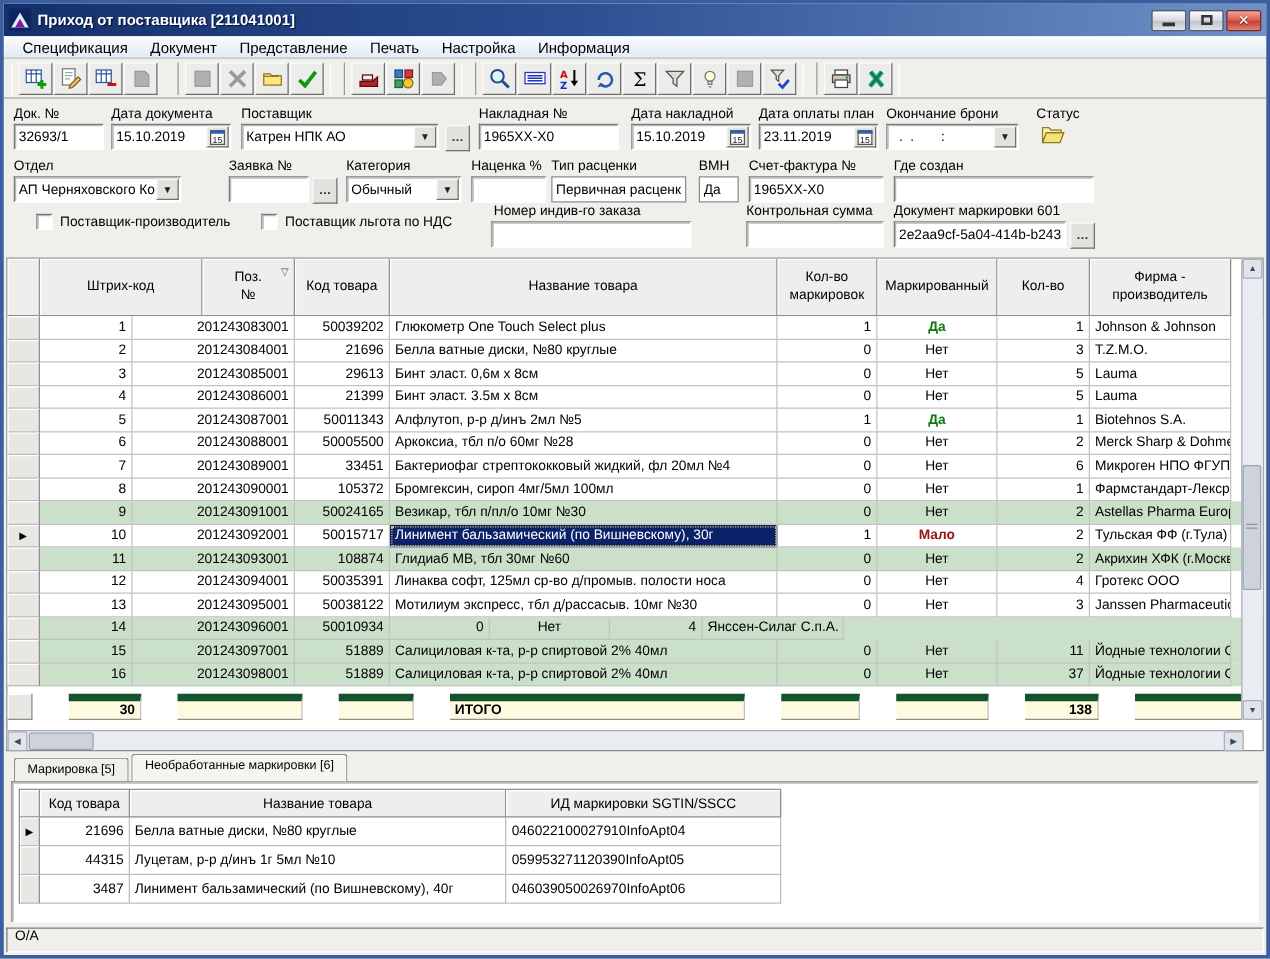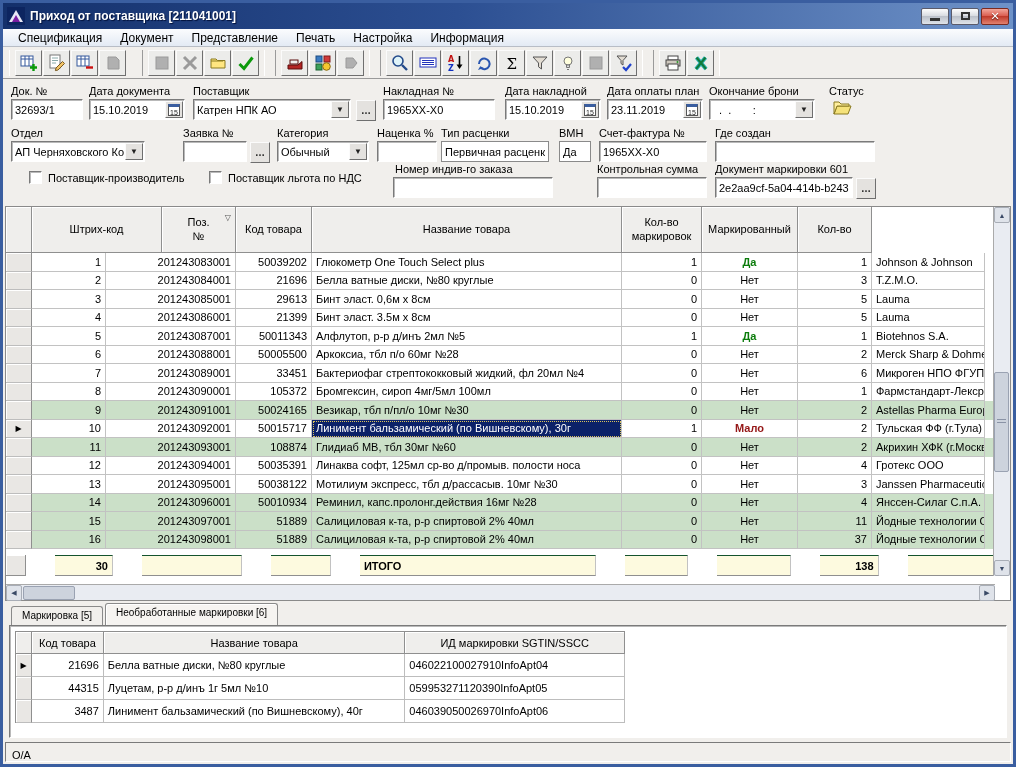--- a/index.html
+++ b/index.html
@@ -86,21 +86,21 @@
            display:flex; align-items:center; white-space:nowrap; overflow:hidden; font-size:11px; }
   .gcell.num { justify-content:flex-end; }
   .gcell.ctr { justify-content:center; }
   .rowhead { width:26px; background:#e9e7e4; border-right:1px solid #8f8f8f; border-bottom:1px solid #bdbdbd;
              box-shadow:inset 1px 1px 0 #fff; display:flex; align-items:center; justify-content:center;
              font-size:8px; color:#000; }
   .mk-yes { color:#0b7c0b; font-weight:bold; }
   .mk-low { color:#951717; font-weight:bold; }
   .gcell.sel { background:#0b2168; color:#fff; outline:1px dotted #d9c35c; outline-offset:-2px; }
   .summaryrow { display:flex; height:21px; position:absolute; left:0; width:989px; }
-  .summaryrow .gcell { background:#fdfadf; border-bottom:1px solid #8f8f8f; border-top:1px solid #14532d; font-weight:bold;margin-left:29px; }
+  .summaryrow .gcell { background:#fdfadf; border-bottom:1px solid #8f8f8f; border-top:6px solid #14532d; font-weight:bold;margin-left:29px; }
 
   
   .vscroll { position:absolute; right:0; top:0; width:17px; height:369px; background:#e9ecf2;
              border-left:1px solid #aaa; display:flex; flex-direction:column; }
   .hscroll { position:absolute; left:0; bottom:0; width:989px; height:16px; background:#e9ecf2;
              border-top:1px solid #aaa; display:flex; align-items:center; }
   .sc-btn { width:16px; height:16px; background:#dfe3ea; border:1px solid #a8adb6; border-radius:2px;
             display:flex; align-items:center; justify-content:center; font-size:7px; color:#3a4a66; flex:none; }
   .v-thumb { position:absolute; right:1px; top:165px; width:15px; height:100px; background:#cdd3dd;
              border:1px solid #9aa2b2; border-radius:2px; }
@@ -123,21 +123,21 @@
         box-shadow:inset 1px 1px 0 #fff; display:flex; align-items:center; justify-content:center; font-size:11px; }
   .mrow { display:flex; height:23px; background:#fff; }
   .mcell { border-right:1px solid #bdbdbd; border-bottom:1px solid #bdbdbd; padding:0 4px;
            display:flex; align-items:center; white-space:nowrap; overflow:hidden; font-size:11px; }
   .mcell.num { justify-content:flex-end; }
   .mrowhead { width:16px; background:#e9e7e4; border-right:1px solid #8f8f8f; border-bottom:1px solid #bdbdbd;
               box-shadow:inset 1px 1px 0 #fff; display:flex; align-items:center; justify-content:center; font-size:8px; }
 
   
   .statusbar { position:absolute; left:2px; top:739px; width:1006px; height:20px; background:#f1efec;
-               border:1px solid; border-color:#7a7a7a #fff #fff #7a7a7a; display:flex; align-items:flex-end; padding:0 6px; }
+               border:1px solid; border-color:#7a7a7a #fff #fff #7a7a7a; display:flex; align-items:flex-start; padding:0 6px; }
 </style>
 </head>
 <body>
 
 <div class="window">
 
   <div class="titlebar">
     <div class="app-icon">
       <div class="tri-outer">
           <div class="tri-inner"></div>
@@ -421,20 +421,22 @@
       <div class="gh rowhead-col"></div>
       <div class="gh" style="width:130px"><span>Штрих-код</span></div>
       <div class="gh" style="width:74px"><span>Поз.
 №</span><span class="sortmark">▽</span></div>
       <div class="gh" style="width:76px"><span>Код товара</span></div>
       <div class="gh" style="width:310px"><span>Название товара</span></div>
       <div class="gh" style="width:80px"><span>Кол-во
 маркировок</span></div>
       <div class="gh" style="width:96px"><span>Маркированный</span></div>
       <div class="gh" style="width:74px"><span>Кол-во</span></div>
+      <div class="gh" style="width:113px"><span>Фирма -
+производитель</span></div>
     </div>
     <div class="grows" id="grid-rows">
         <div class="grow">
           <div class="rowhead"></div>
           <div class="gcell num" style="width: 74px;">1</div>
           <div class="gcell num" style="width: 130px;">201243083001</div>
           <div class="gcell num" style="width: 76px;">50039202</div>
           <div class="gcell " style="width: 310px;">Глюкометр One Touch Select plus</div>
           <div class="gcell num" style="width: 80px;">1</div>
           <div class="gcell ctr mk-yes" style="width: 96px;">Да</div>
@@ -571,21 +573,20 @@
           <div class="gcell num" style="width: 80px;">0</div>
           <div class="gcell ctr mk-no" style="width: 96px;">Нет</div>
           <div class="gcell num" style="width: 74px;">3</div>
           <div class="gcell " style="width: 113px;">Janssen Pharmaceutica</div>
         </div>
         <div class="grow green">
           <div class="rowhead"></div>
           <div class="gcell num" style="width: 74px;">14</div>
           <div class="gcell num" style="width: 130px;">201243096001</div>
           <div class="gcell num" style="width: 76px;">50010934</div>
-          <div class="gcell " style="width: 310px;">Реминил, капс.пролонг.действия 16мг №28</div>
           <div class="gcell num" style="width: 80px;">0</div>
           <div class="gcell ctr mk-no" style="width: 96px;">Нет</div>
           <div class="gcell num" style="width: 74px;">4</div>
           <div class="gcell " style="width: 113px;">Янссен-Силаг С.п.А.</div>
         </div>
         <div class="grow green">
           <div class="rowhead"></div>
           <div class="gcell num" style="width: 74px;">15</div>
           <div class="gcell num" style="width: 130px;">201243097001</div>
           <div class="gcell num" style="width: 76px;">51889</div>

